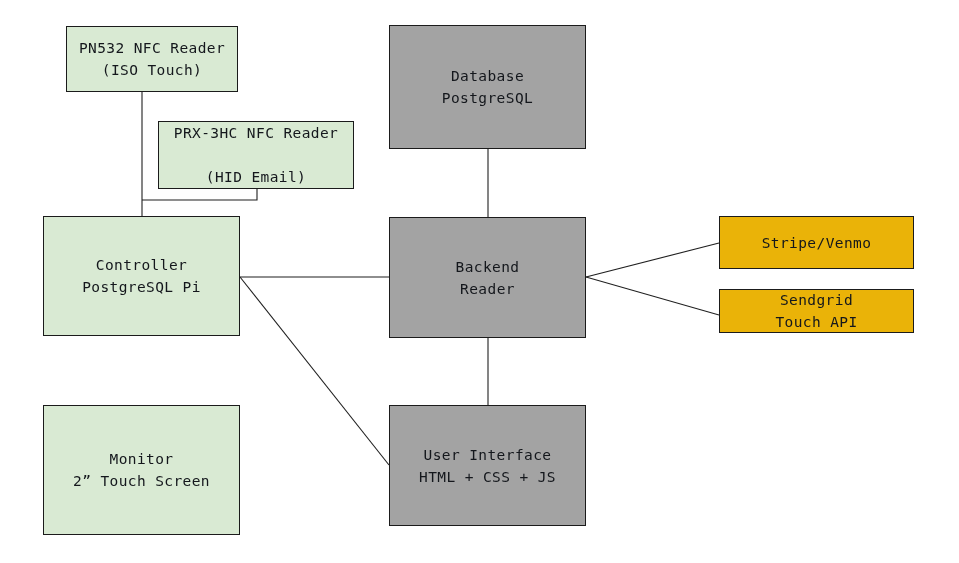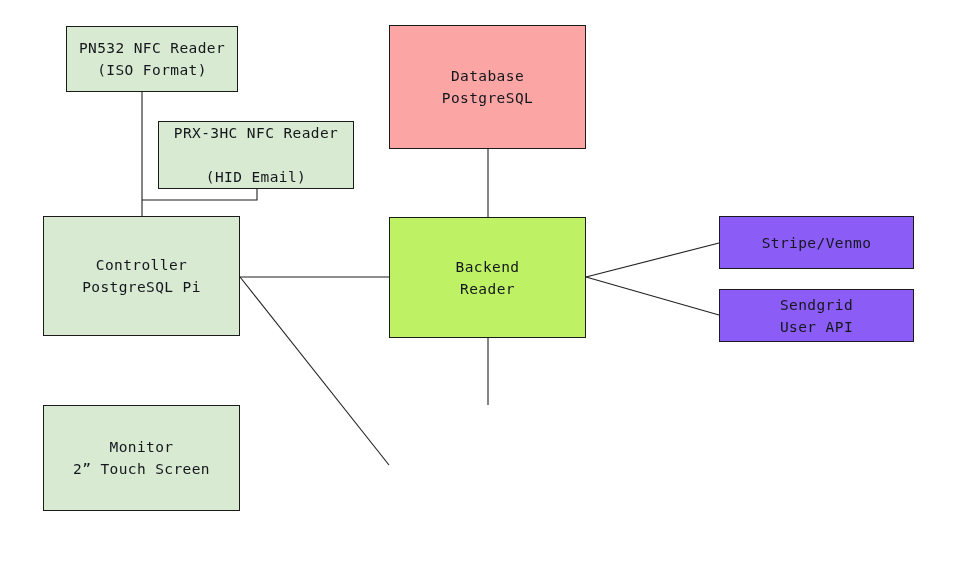--- a/index.html
+++ b/index.html
@@ -34,54 +34,54 @@
     align-items: center;
     justify-content: center;
     text-align: center;
     font-size: 14.5px;
     letter-spacing: 0.4px;
     line-height: 22px;
     color: #14171c;
   }
   .node .l2b { font-weight: normal; }
   .green  { background: #d9ead3; }
-  .blue   { background: #bef264; }
-  .orange { background: #fca5a5; }
-  .yellow { background: #8b5cf6; }
+  .blue   { background: #a3a3a3; }
+  .orange { background: #a3a3a3; }
+  .yellow { background: #eab308; }
 
   
   #n-pn532      { left: 43px;  top: 26px;  width: 172px; height: 66px; margin-left: 23px; }
   #n-prx3hc     { left: 158px; top: 121px; width: 196px; height: 68px; justify-content: space-between; }
   #n-controller { left: 43px;  top: 216px; width: 197px; height: 120px; }
-  #n-monitor    { left: 43px;  top: 405px; width: 197px; height: 106px; }
+  #n-monitor    { left: 43px;  top: 405px; width: 197px; height: 130px; }
   #n-database   { left: 389px; top: 25px;  width: 197px; height: 124px; }
   #n-backend    { left: 389px; top: 217px; width: 197px; height: 121px; }
   #n-ui         { left: 389px; top: 405px; width: 197px; height: 121px; }
   #n-payment    { left: 719px; top: 216px; width: 195px; height: 53px; }
-  #n-email      { left: 719px; top: 289px; width: 195px; height: 53px; }
+  #n-email      { left: 719px; top: 289px; width: 195px; height: 44px; }
 </style>
 </head>
 <body>
 
 <div class="stage">
 
   <svg class="wires" viewBox="0 0 959 563">
     <line x1="142" y1="92" x2="142" y2="216"></line>
     <polyline points="257,189 257,200 142,200"></polyline>
     <line x1="240" y1="277" x2="389" y2="277"></line>
     <line x1="240" y1="277" x2="389" y2="465"></line>
     <line x1="488" y1="149" x2="488" y2="217"></line>
     <line x1="488" y1="338" x2="488" y2="405"></line>
     <line x1="586" y1="277" x2="719" y2="243"></line>
     <line x1="586" y1="277" x2="719" y2="315"></line>
   </svg>
 
   <div class="node green" id="n-pn532">
     <span>PN532 NFC Reader</span>
-    <span>(ISO Format)</span>
+    <span>(ISO Touch)</span>
   </div>
 
   <div class="node green" id="n-prx3hc">
     <span>PRX-3HC NFC Reader</span>
     <span>(HID Email)</span>
   </div>
 
   <div class="node green" id="n-controller">
     <span>Controller</span>
     <span class="l2b">PostgreSQL Pi</span>
@@ -95,23 +95,27 @@
   <div class="node orange" id="n-database">
     <span>Database</span>
     <span class="l2b">PostgreSQL</span>
   </div>
 
   <div class="node blue" id="n-backend">
     <span>Backend</span>
     <span class="l2b">Reader</span>
   </div>
 
+  <div class="node blue" id="n-ui">
+    <span>User Interface</span>
+    <span class="l2b">HTML + CSS + JS</span>
+  </div>
 
   <div class="node yellow" id="n-payment">
     <span>Stripe/Venmo</span>
   </div>
 
   <div class="node yellow" id="n-email">
     <span>Sendgrid</span>
-    <span class="l2b">User API</span>
+    <span class="l2b">Touch API</span>
   </div>
 
 </div>
 
 </body></html>

